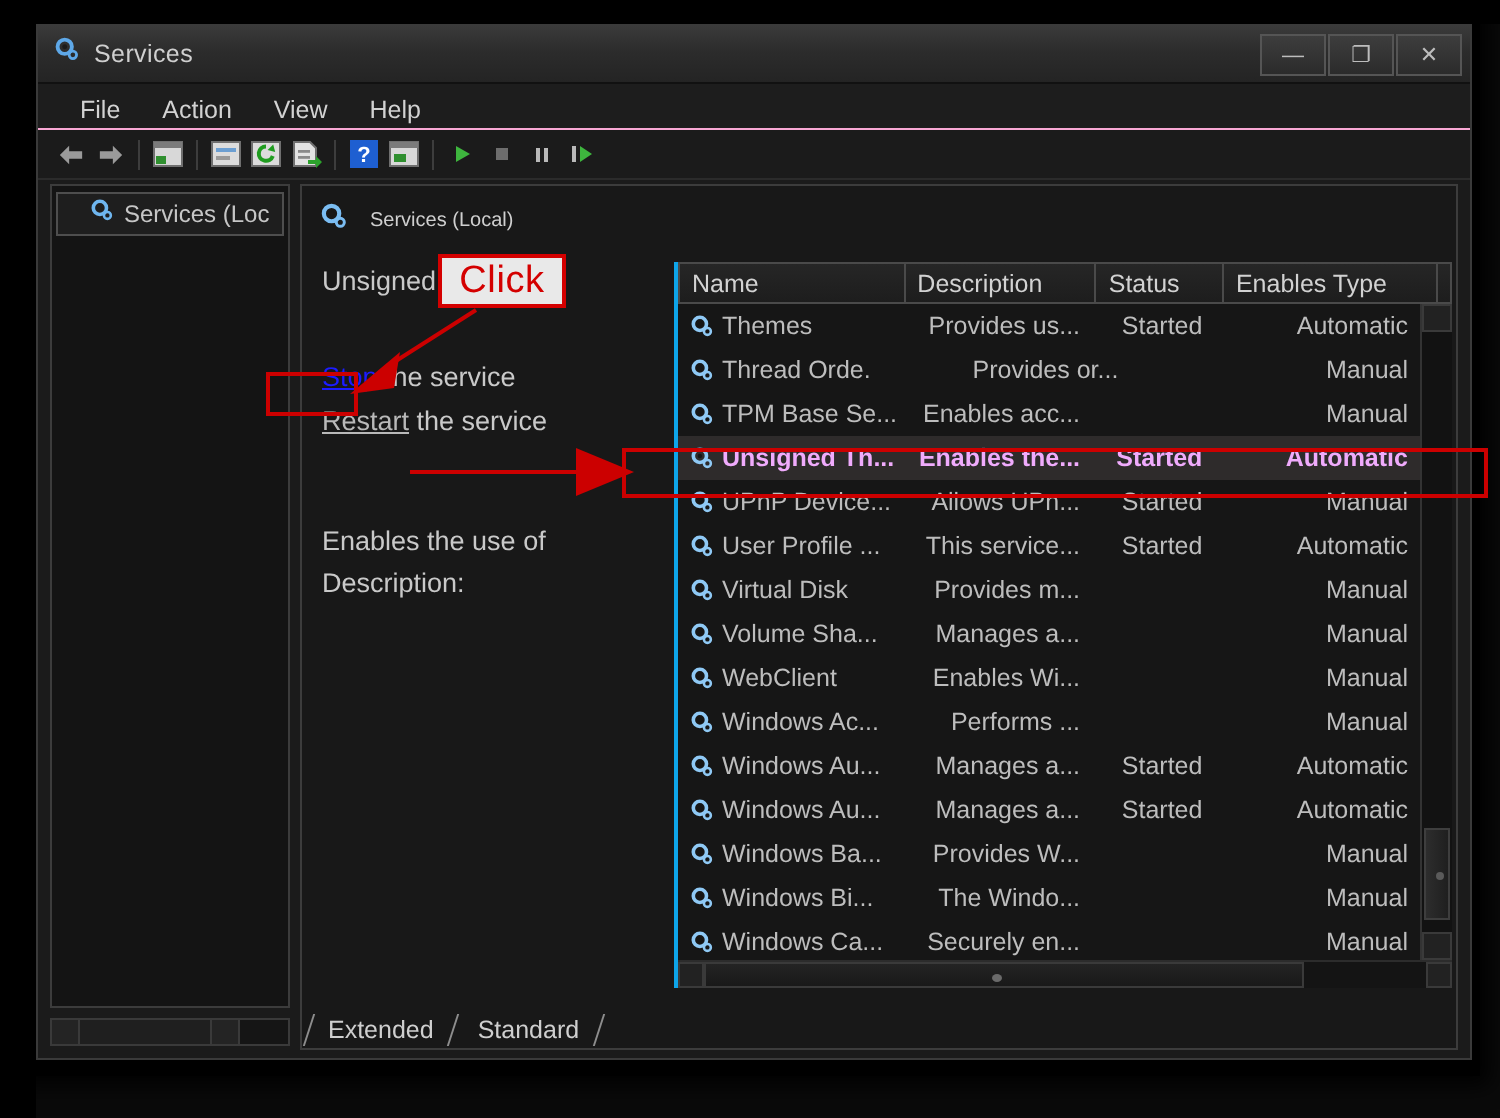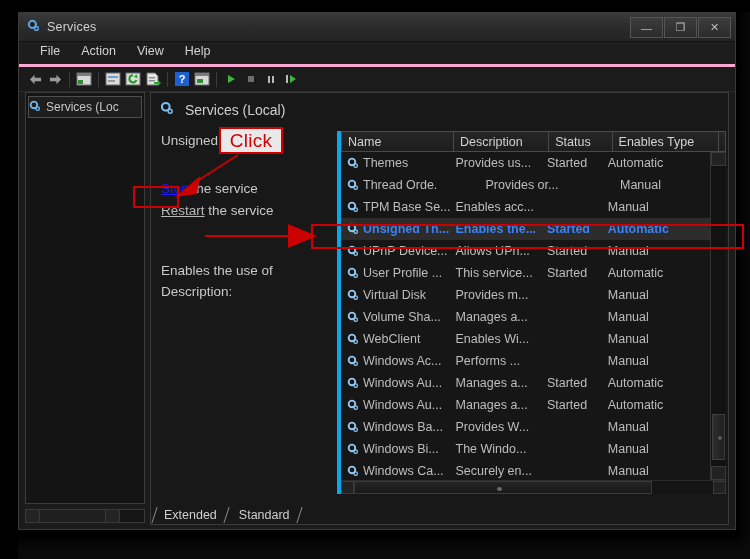--- a/index.html
+++ b/index.html
@@ -24,72 +24,72 @@
   .titlebar{position:relative;height:28px;
             background:linear-gradient(180deg,#3a3a3a 0%,#2c2c2c 45%,#242424 100%);
             border-bottom:1px solid #111;display:flex;align-items:center;}
   .title-ico{margin-left:8px;margin-right:7px;display:block;}
   .title-text{color:#cfcfcf;font-size:12.5px;letter-spacing:.2px;}
   .wbtns{position:absolute;right:4px;top:4px;display:flex;gap:1px;}
   .wbtn{width:31px;height:19px;border:1px solid #555;
         background:linear-gradient(180deg,#3d3d3d,#2b2b2b);
         color:#bdbdbd;font-size:11px;display:flex;align-items:center;justify-content:center;}
 
-  .menubar{height:22px;background:#1d1d1d;border-bottom:3px solid #f9a8d4;
-           display:flex;align-items:flex-start;padding-left:12px;}
+  .menubar{height:22px;background:#1d1d1d;border-bottom:1px solid #f9a8d4;
+           display:flex;align-items:flex-end;padding-left:12px;}
   .menu-item{color:#d2d2d2;font-size:12.5px;padding:2px 9px;margin-right:3px;}
 
   .toolbar{height:24px;background:#1b1b1b;border-bottom:1px solid #2b2b2b;
            display:flex;align-items:center;padding-left:6px;}
   .tb-btn{width:20px;height:19px;display:flex;align-items:center;justify-content:center;}
   .tb-sep{width:1px;height:15px;background:#3d3d3d;margin:0 4px;}
 
   
   .body{position:absolute;left:0;top:75px;right:0;bottom:0;}
   .tree{position:absolute;left:6px;top:4px;width:120px;bottom:25px;
         background:#141414;border:1px solid #3c3c3c;box-sizing:border-box;}
   .tree-node{display:flex;align-items:center;height:20px;margin:3px 2px 0 2px;
-             border:1px solid #4e4e4e;background:#1e1e1e;padding-left:0;overflow:hidden;white-space:nowrap;}
+             border:1px solid #4e4e4e;background:#1e1e1e;padding-left:16px;overflow:hidden;white-space:nowrap;}
   .tree-node span.lbl{color:#c6c6c6;font-size:12px;margin-left:5px;}
 
   .tree-hscroll{position:absolute;left:6px;bottom:6px;width:120px;height:14px;
                 background:#151515;border:1px solid #3a3a3a;box-sizing:border-box;display:flex;}
   .ths-btn{width:13px;background:#242424;border-right:1px solid #3a3a3a;}
   .ths-btn.r{border-right:none;border-left:1px solid #3a3a3a;}
   .ths-thumb{flex:1;background:#1f1f1f;}
   .ths-pad{width:24px;background:#151515;border-left:1px solid #3a3a3a;}
 
   .pane{position:absolute;left:131px;top:4px;right:6px;bottom:4px;
         background:#181818;border:1px solid #3c3c3c;box-sizing:border-box;}
 
   .pane-head{display:flex;align-items:center;height:26px;padding-left:9px;margin-top:4px;}
-  .pane-head .lbl{color:#cfcfcf;font-size:14px;margin-left:11px;}
+  .pane-head .lbl{color:#cfcfcf;font-size:10px;margin-left:11px;}
 
   
   .detail{position:absolute;left:10px;top:40px;width:175px;}
   .svc-name{color:#c9c9c9;font-size:13.5px;margin-bottom:30px;white-space:nowrap;overflow:hidden;}
   .act-line{font-size:13.5px;color:#c9c9c9;line-height:22px;white-space:nowrap;}
   .act-link{color:#1c1cff;text-decoration:underline;text-align:center;}
   .act-link.gray{color:#b9b9b9;}
   .desc-block{margin-top:38px;color:#c9c9c9;font-size:13.5px;line-height:21px;}
 
   
   .lv{position:absolute;left:186px;top:38px;right:2px;bottom:30px;background:#161616;
-      border-left:4px solid #0ea5e9;}
+      border-left:2px solid #0ea5e9;text-align:right;}
   .lv-head{display:flex;height:21px;background:#202020;}
   .lv-th{color:#d2d2d2;font-size:12.5px;display:flex;align-items:center;
          padding-left:6px;border:1px solid #4a4a4a;border-left:none;
          background:linear-gradient(180deg,#262626,#1d1d1d);box-sizing:border-box;overflow:hidden;white-space:nowrap;}
   .lv-th.first{border-left:1px solid #4a4a4a;}
   .lv-rows{position:absolute;left:0;top:21px;right:16px;bottom:14px;overflow:hidden;}
   .lv-row{display:flex;height:22px;align-items:center;}
   .lv-row.sel{background:#2e2b2b;}
   .lv-td{font-size:12.5px;color:#bdbdbd;padding-left:6px;box-sizing:border-box;
          overflow:hidden;white-space:nowrap;}
-  .lv-row.sel .lv-td{color:#3b82f6;font-weight:bold;}
+  .lv-row.sel .lv-td{color:#f0abfc;font-weight:bold;}
   .lv-td.name{display:flex;align-items:center;gap:4px;}
 
   .lv-vscroll{position:absolute;right:0;top:21px;width:16px;bottom:14px;background:#121212;
               border-left:1px solid #333;box-sizing:border-box;}
   .vs-btn{height:14px;background:#222;border:1px solid #3a3a3a;box-sizing:border-box;}
   .vs-thumb{position:absolute;left:1px;width:13px;height:46px;top:262px;
             background:linear-gradient(90deg,#2d2d2d,#1f1f1f);border:1px solid #3e3e3e;box-sizing:border-box;}
   .vs-dot{position:absolute;left:5px;top:21px;width:4px;height:4px;border-radius:50%;background:#5a5a5a;}
 
   .lv-hscroll{position:absolute;left:0;right:0;bottom:0;height:14px;background:#121212;

